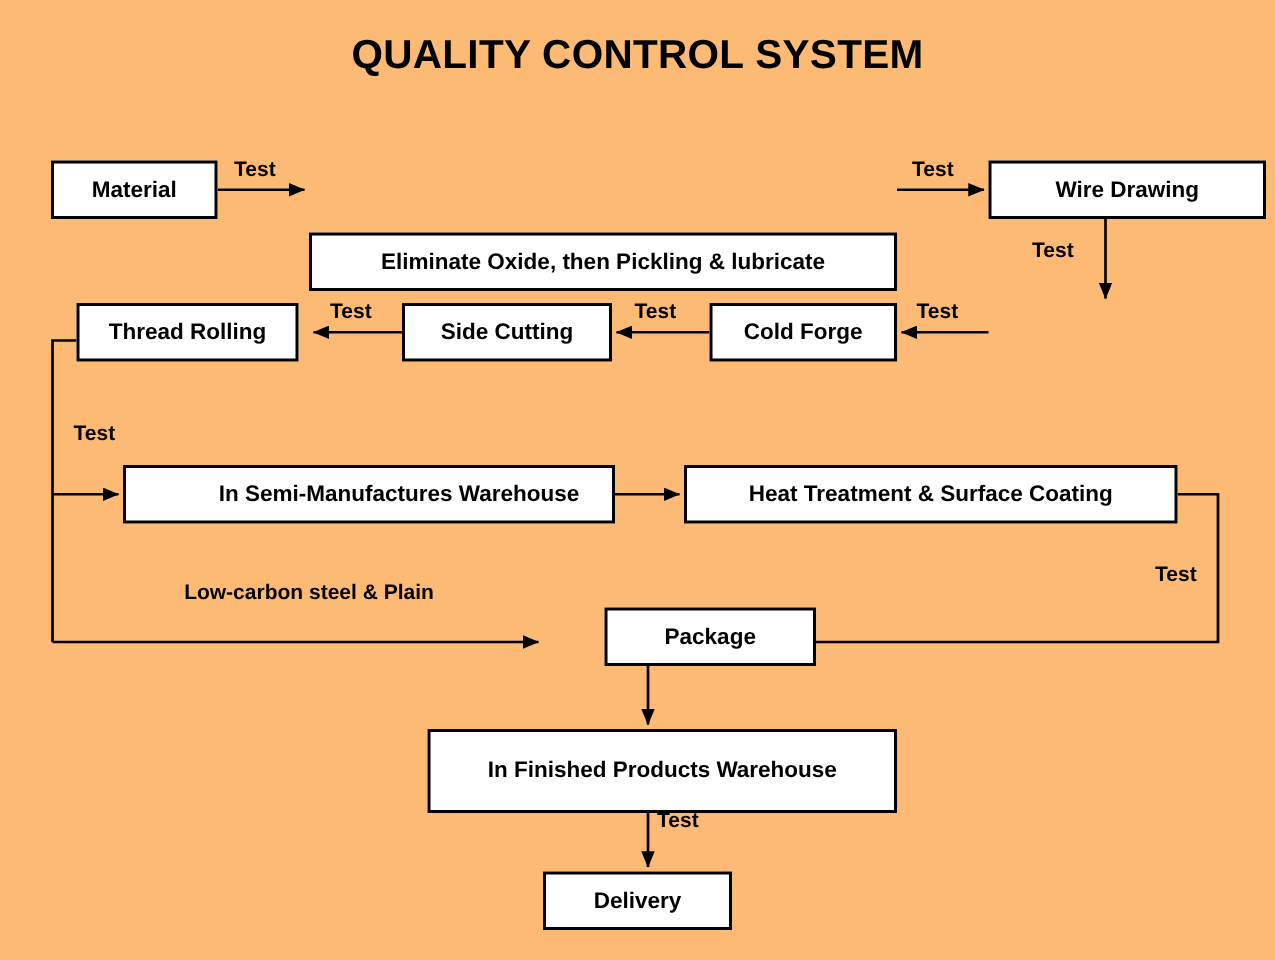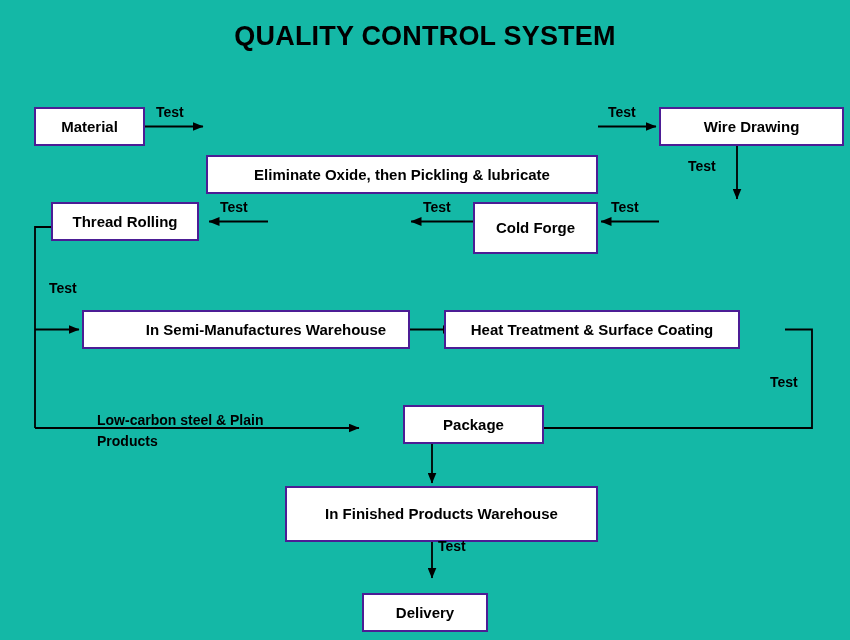--- a/index.html
+++ b/index.html
@@ -8,21 +8,21 @@
     background: #ffffff;
   }
   body {
     font-family: "Liberation Sans", sans-serif;
     color: #000000;
   }
   #canvas {
     position: relative;
     width: 850px;
     height: 640px;
-    background: #14b8a6;
+    background: #fdba74;
     overflow: hidden;
   }
   #diagram-svg {
     position: absolute;
     left: 0;
     top: 0;
     width: 850px;
     height: 640px;
   }
   .title {
@@ -31,21 +31,21 @@
     top: 21px;
     width: 850px;
     text-align: center;
     font-size: 27px;
     font-weight: bold;
     letter-spacing: 0.2px;
   }
   .node {
     position: absolute;
     box-sizing: border-box;
-    border: 2px solid #4c1d95;
+    border: 2px solid #000000;
     background: #ffffff;
     display: flex;
     align-items: center;
     justify-content: center;
     font-size: 15px;
     font-weight: bold;
     line-height: 1.15;
     text-align: center;
     padding: 0 6px;
   }
@@ -53,22 +53,22 @@
     position: absolute;
     font-size: 14px;
     font-weight: bold;
     white-space: nowrap;
     line-height: 1.2;
   }
   .note-label {
     position: absolute;
     font-size: 14px;
     font-weight: bold;
+    text-align: center;
     line-height: 1.5;
-    margin-top: 26px;
   }
 </style>
 </head>
 <body>
 
 <div id="canvas">
 
   <div class="title">QUALITY CONTROL SYSTEM</div>
 
   <svg id="diagram-svg" viewBox="0 0 850 640" xmlns="http://www.w3.org/2000/svg">
@@ -120,57 +120,59 @@
 
   <div class="node" style="left:206px; top:107px; width:392px; height:39px;margin-top:48px;">
     <span>Eliminate Oxide, then Pickling &amp; lubricate</span>
   </div>
 
   <div class="node" style="left:659px; top:107px; width:185px; height:39px;">
     <span>Wire Drawing</span>
   </div>
 
 
-  <div class="node" style="left:473px; top:202px; width:125px; height:52px;">
+  <div class="node" style="left:473px; top:202px; width:125px; height:39px;">
     <span>Cold Forge</span>
   </div>
 
+  <div class="node" style="left:268px; top:202px; width:140px; height:39px;">
+    <span>Side Cutting</span>
+  </div>
 
   <div class="node" style="left:51px; top:202px; width:148px; height:39px;">
     <span>Thread Rolling</span>
   </div>
 
   <div class="node" style="left:82px; top:310px; width:328px; height:39px;padding-left:46px;">
     <span>In Semi-Manufactures Warehouse</span>
   </div>
 
-  <div class="node" style="left:444px; top:310px; width:296px; height:39px;">
+  <div class="node" style="left:456px; top:310px; width:329px; height:39px;">
     <span>Heat Treatment &amp; Surface Coating</span>
   </div>
 
   <div class="node" style="left:362px; top:405px; width:141px; height:39px;margin-left:41px;">
     <span>Package</span>
   </div>
 
   <div class="node" style="left:285px; top:486px; width:313px; height:56px;">
     <span>In Finished Products Warehouse</span>
   </div>
 
-  <div class="node" style="left:362px; top:581px; width:126px; height:39px;margin-top:12px;">
+  <div class="node" style="left:362px; top:581px; width:126px; height:39px;">
     <span>Delivery</span>
   </div>
 
   <div class="edge-label" style="left:156px; top:104px;">Test</div>
   <div class="edge-label" style="left:608px; top:104px;">Test</div>
   <div class="edge-label" style="left:688px; top:158px;">Test</div>
   <div class="edge-label" style="left:611px; top:199px;">Test</div>
   <div class="edge-label" style="left:423px; top:199px;">Test</div>
   <div class="edge-label" style="left:220px; top:199px;">Test</div>
   <div class="edge-label" style="left:49px; top:280px;">Test</div>
   <div class="edge-label" style="left:770px; top:374px;">Test</div>
   <div class="edge-label" style="left:438px; top:538px;">Test</div>
 
   <div class="note-label" style="left:97px; top:384px; width:218px;">
     <div>Low-carbon steel &amp; Plain</div>
-    <div>Products</div>
   </div>
 
 </div>
 
 </body></html>

